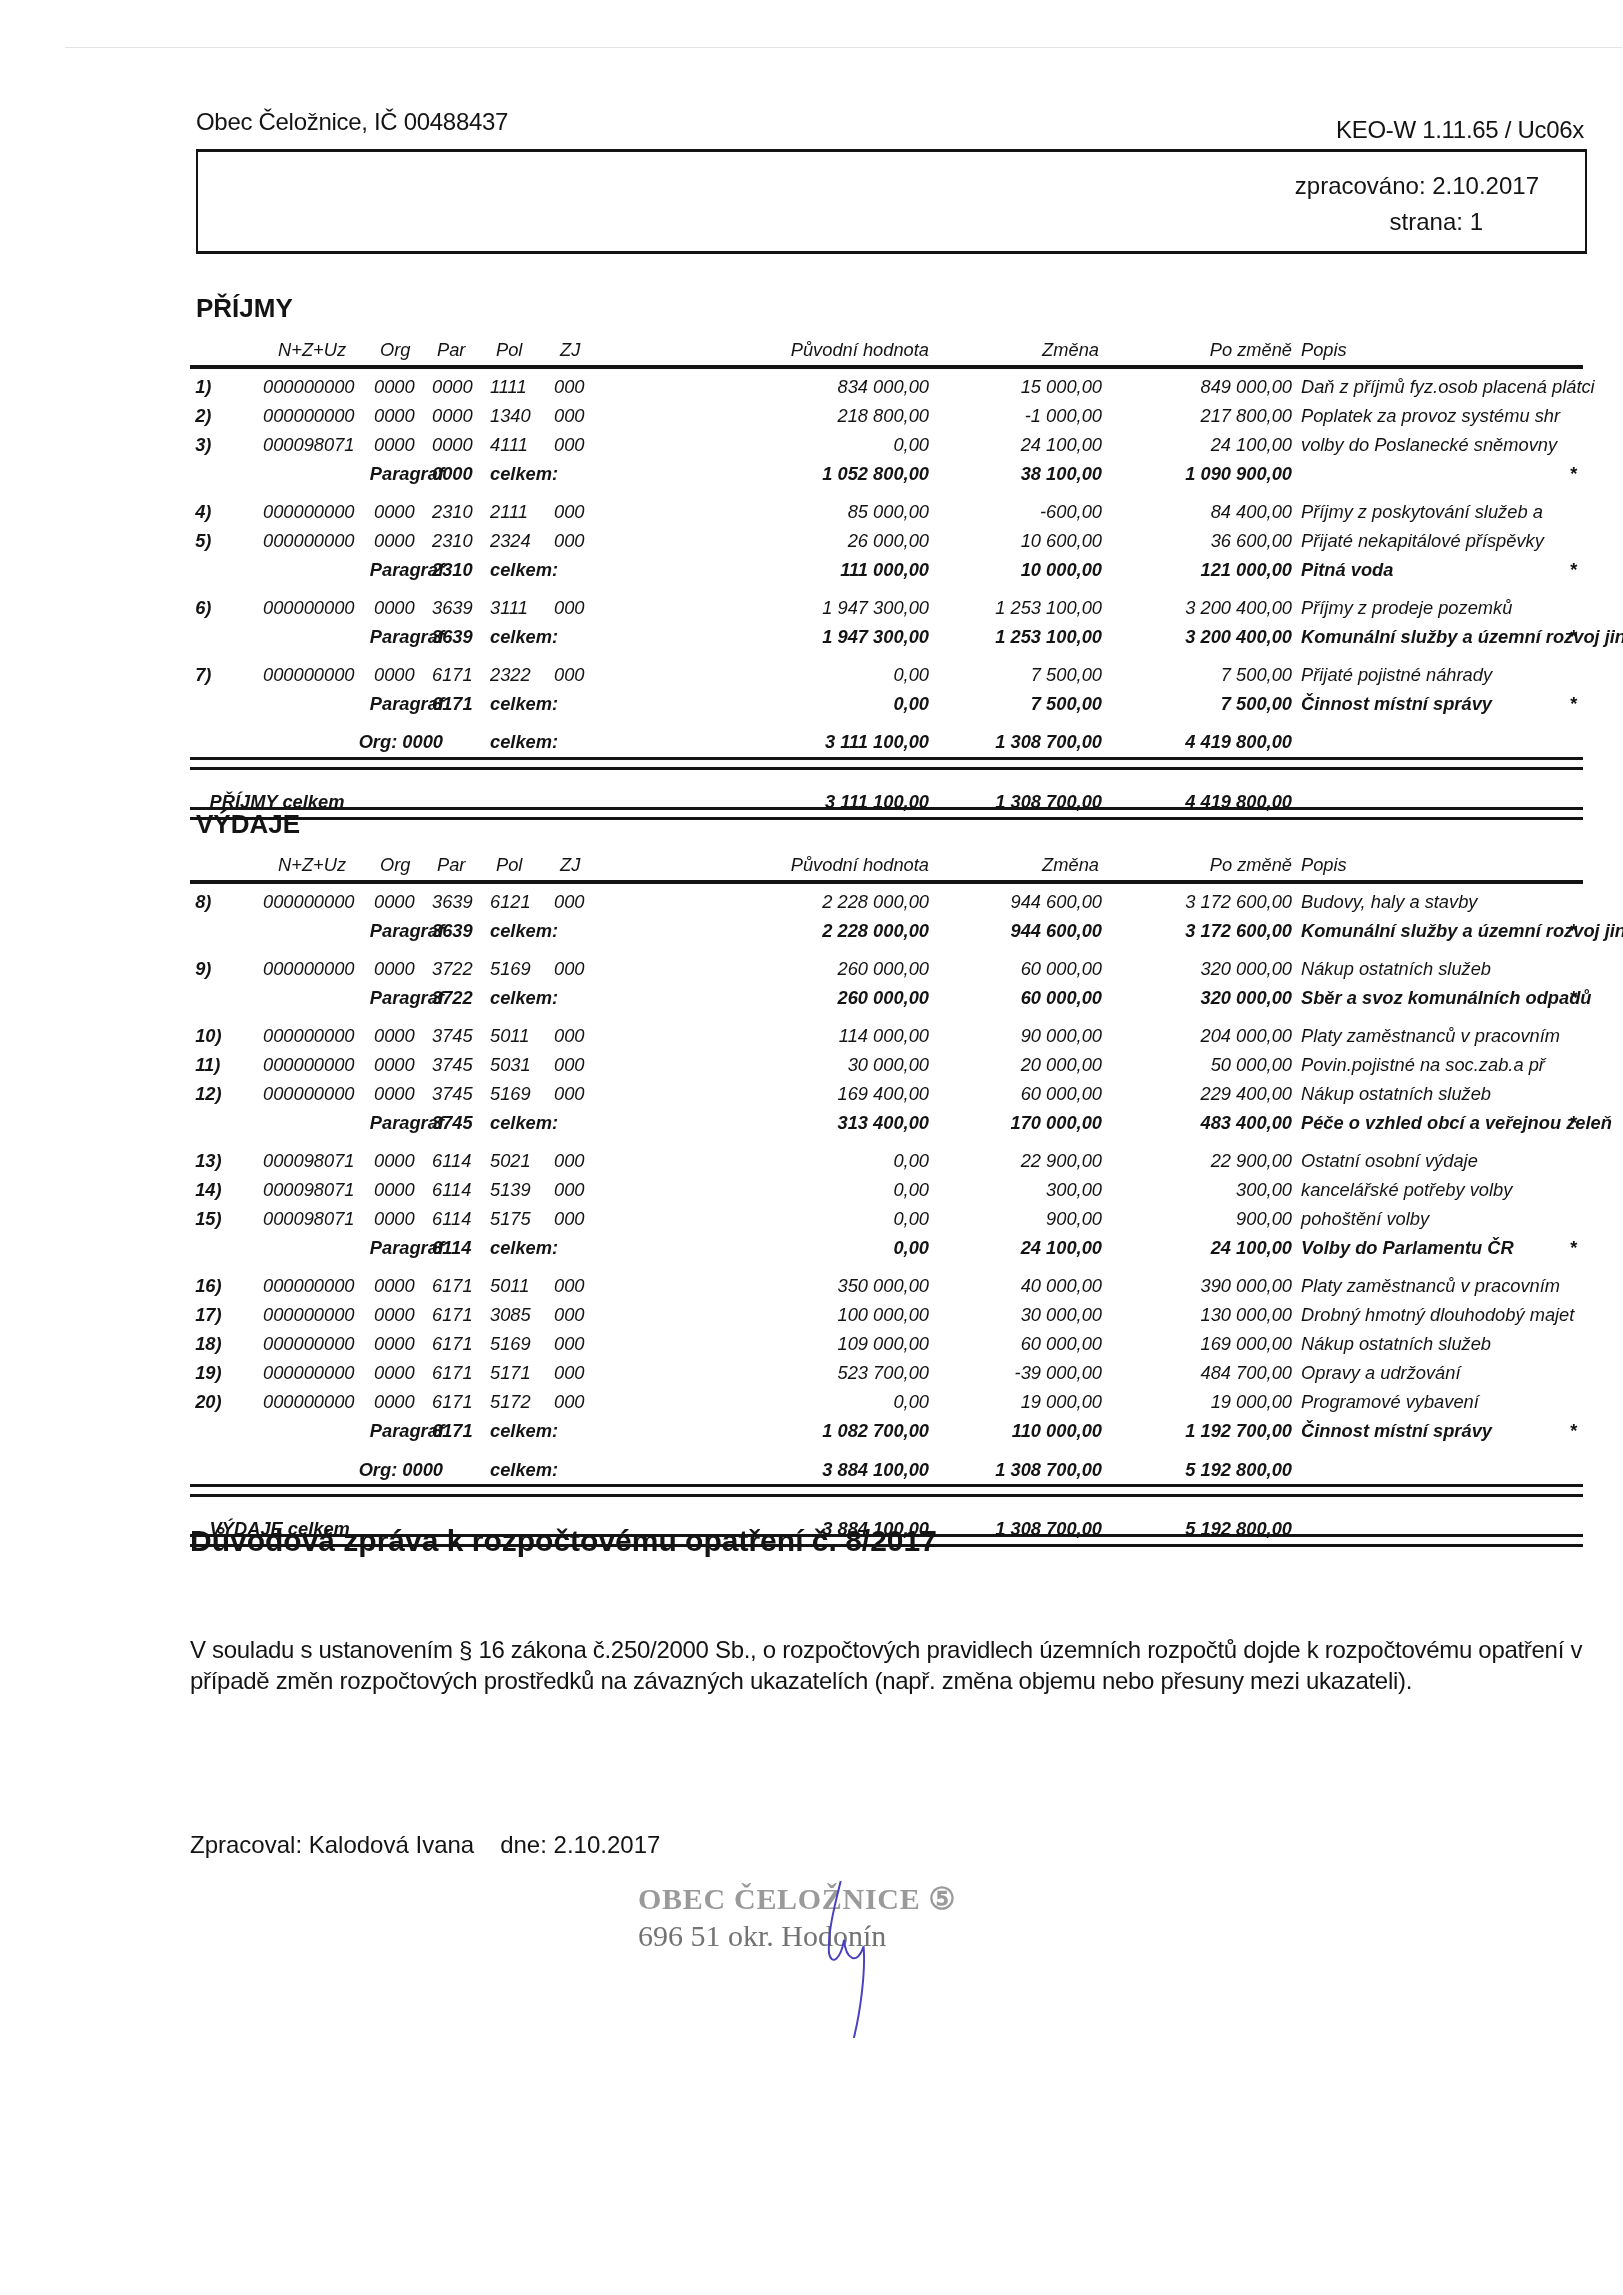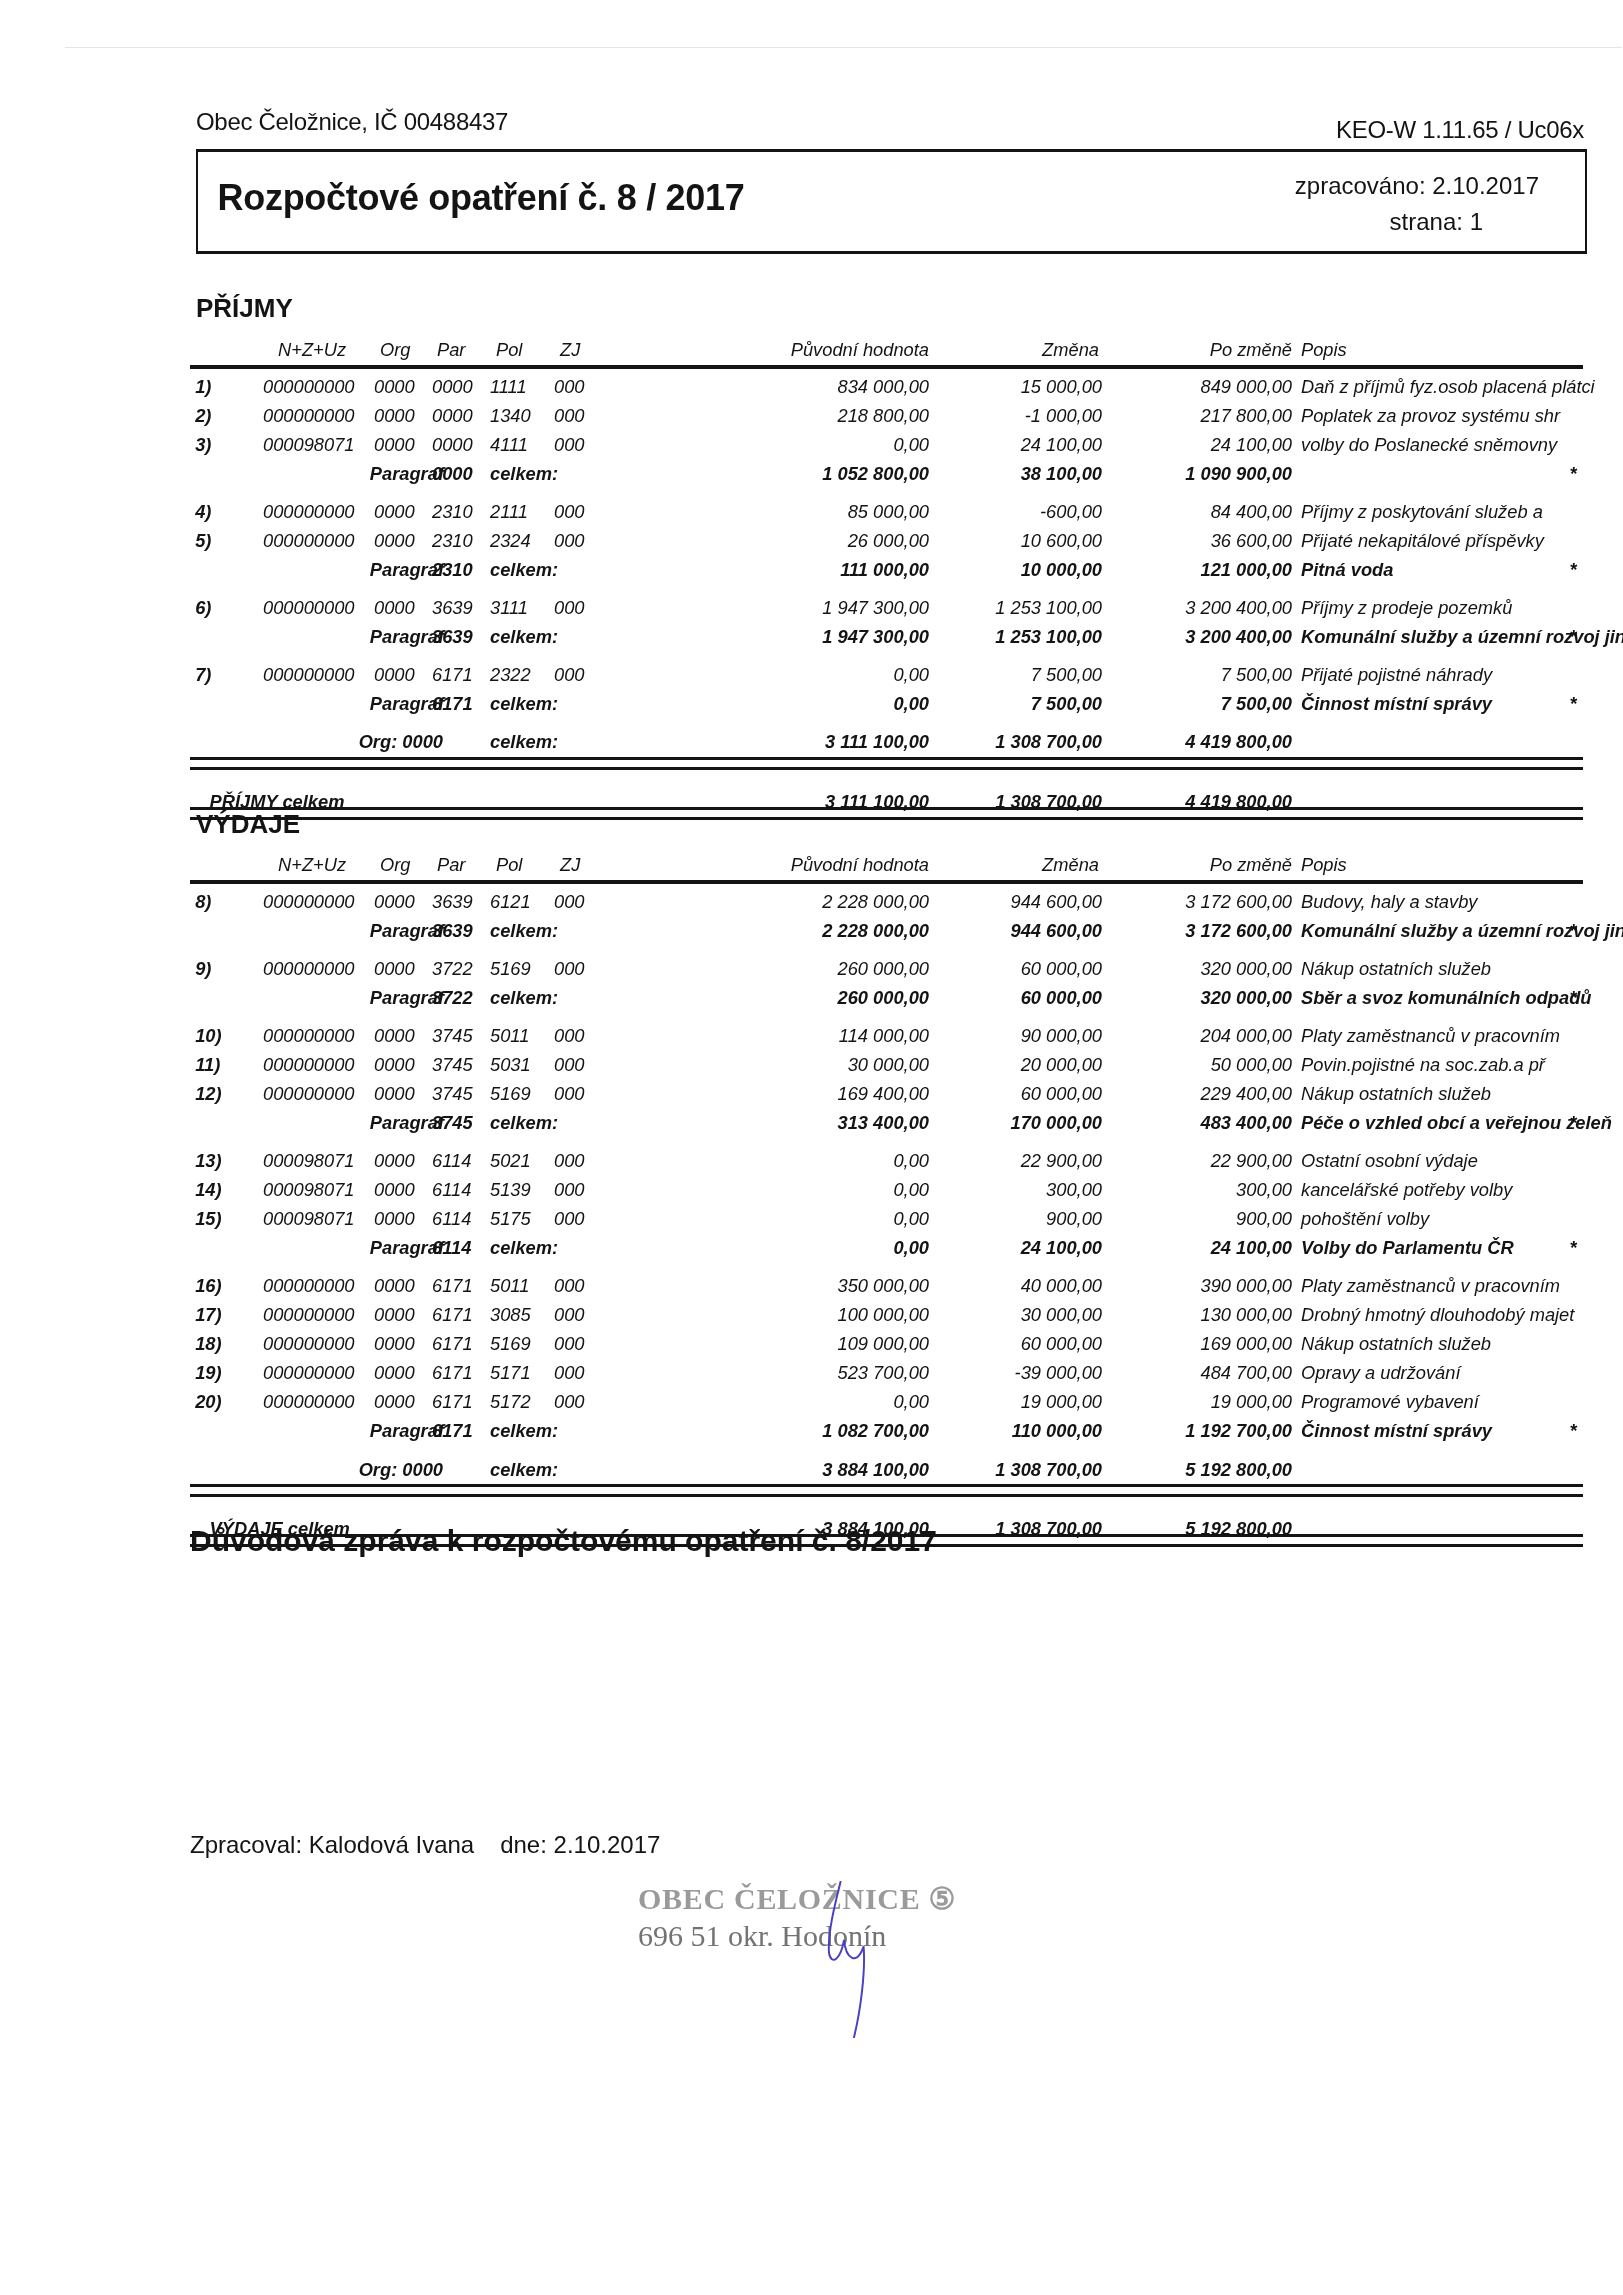--- a/index.html
+++ b/index.html
@@ -74,21 +74,20 @@
 </head>
 <body>
 
 <div class="page">
   <div class="topline"></div>
 
   <div class="org-name">Obec Čeložnice, IČ 00488437</div>
   <div class="sys-version">KEO-W 1.11.65 / Uc06x</div>
 
   <div class="header-box">
-    <div class="doc-title">Rozpočtové opatření č. 8 / 2017</div>
     <div class="meta">
       <div><span>zpracováno:</span> <span>2.10.2017</span></div>
       <div class="strana"><span>strana:</span> <span>1</span></div>
     </div>
   </div>
 
   <div class="section-title" style="top:293px;">PŘÍJMY</div>
 
   <div class="tbl" style="top:335px;">
     <div class="row hdr">
@@ -487,20 +486,21 @@
     <div class="row total-row">
       <span class="c-label">VÝDAJE celkem</span>
       <span class="c-orig">3 884 100,00</span>
       <span class="c-chg">1 308 700,00</span>
       <span class="c-after">5 192 800,00</span>
     </div>
     <div class="dbl"></div>
   </div>
 
   <div class="report-title">Důvodová zpráva k rozpočtovému opatření č. 8/2017</div>
+  <div class="report-body">V souladu s ustanovením § 16 zákona č.250/2000 Sb., o rozpočtových pravidlech územních rozpočtů dojde k rozpočtovému opatření v případě změn rozpočtových prostředků na závazných ukazatelích (např. změna objemu nebo přesuny mezi ukazateli).</div>
 
 
   <div class="processed">
     <span>Zpracoval: Kalodová Ivana</span><span class="date">dne: 2.10.2017</span>
   </div>
 
   <div class="stamp" style="left:638px; top:1881px;">
     <span class="l1"><span>OBEC ČELOŽNICE</span> <span>⑤</span></span>
     <span class="l2">696 51  okr. Hodonín</span>
     <svg width="327" height="157" viewBox="0 0 500 240">

